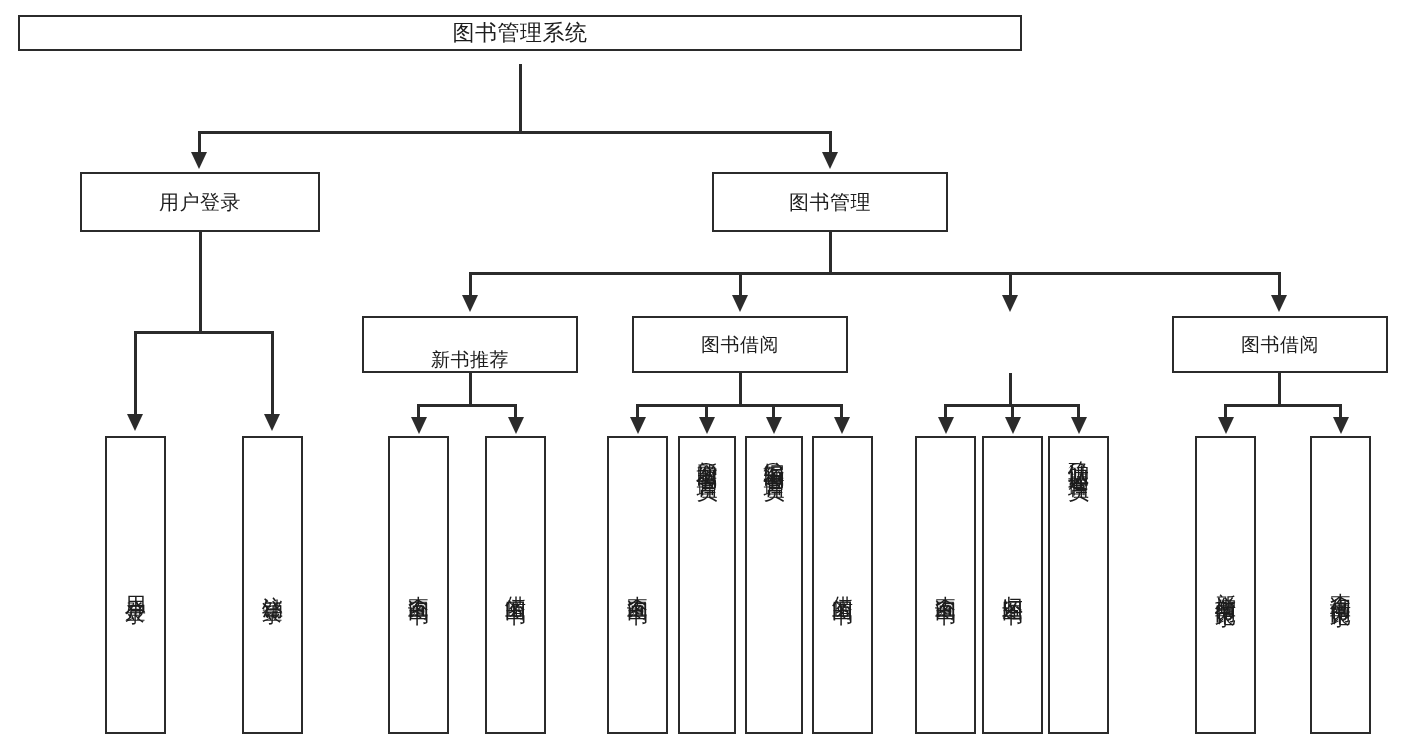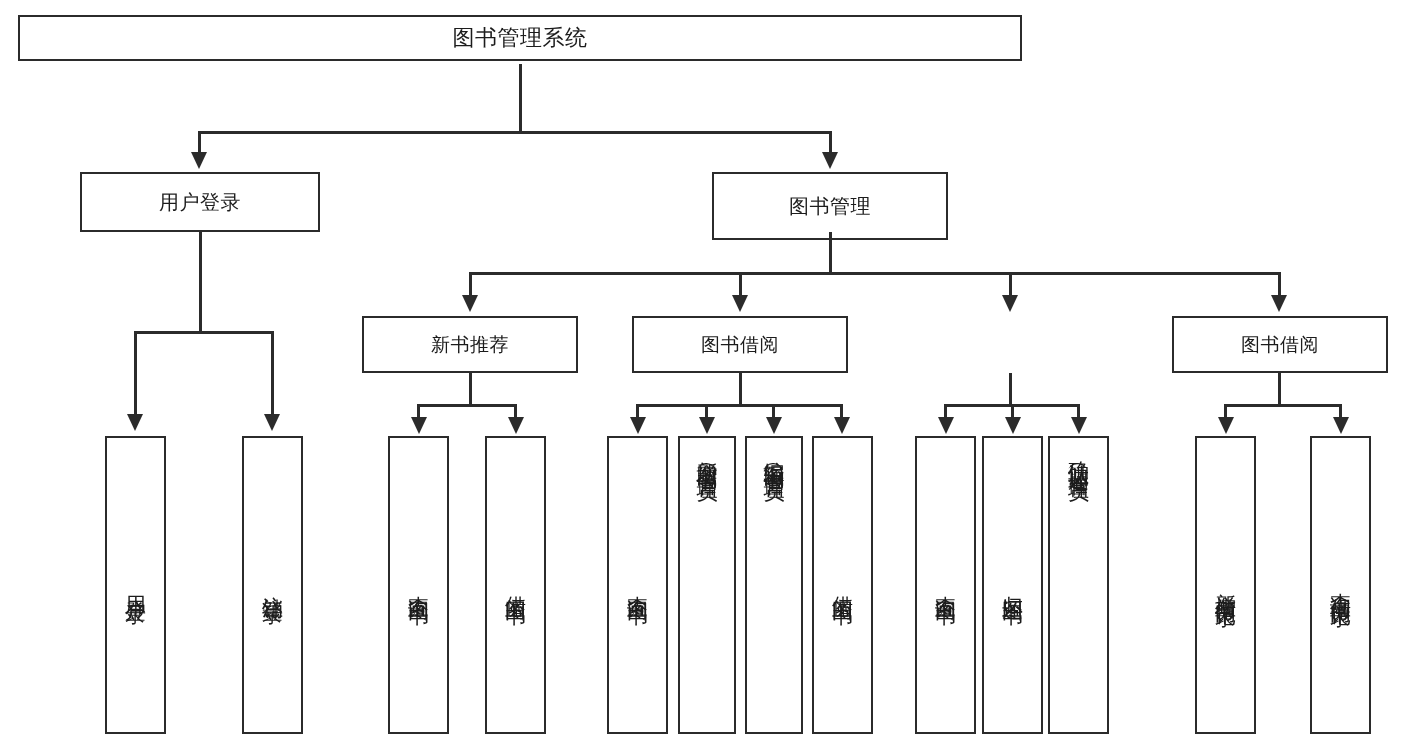--- a/index.html
+++ b/index.html
@@ -79,35 +79,35 @@
     white-space: nowrap;
     letter-spacing: 0.5px;
     user-select: none;
   }
 </style>
 </head>
 <body>
 
 <div id="canvas">
 
-  <div class="node root" style="left:18px; top:15px; width:1004px; height:46px;">
+  <div class="node root" style="left:18px; top:15px; width:1004px; height:36px;">
     <span>图书管理系统</span>
   </div>
 
   <div class="edge v" style="left:519px; top:64px; width:2.5px; height:69px;"></div>
   <div class="edge h" style="left:198px; top:131px; width:634px; height:2.5px;"></div>
   <div class="edge v" style="left:198px; top:131px; width:2.5px; height:24px;"></div>
   <div class="arrow" style="left:191px; top:152px;"></div>
   <div class="edge v" style="left:829px; top:131px; width:2.5px; height:24px;"></div>
   <div class="arrow" style="left:822px; top:152px;"></div>
 
   <div class="node level2" style="left:80px; top:172px; width:240px; height:60px;">
     <span>用户登录</span>
   </div>
-  <div class="node level2" style="left:712px; top:172px; width:236px; height:68px;">
+  <div class="node level2" style="left:712px; top:172px; width:236px; height:60px;">
     <span>图书管理</span>
   </div>
 
   <div class="edge v" style="left:199px; top:232px; width:2.5px; height:101px;"></div>
   <div class="edge h" style="left:134px; top:331px; width:138px; height:2.5px;"></div>
   <div class="edge v" style="left:134px; top:331px; width:2.5px; height:86px;"></div>
   <div class="arrow" style="left:127px; top:414px;"></div>
   <div class="edge v" style="left:271px; top:331px; width:2.5px; height:86px;"></div>
   <div class="arrow" style="left:264px; top:414px;"></div>
 
@@ -115,21 +115,21 @@
   <div class="edge h" style="left:469px; top:272px; width:811px; height:2.5px;"></div>
   <div class="edge v" style="left:469px; top:272px; width:2.5px; height:26px;"></div>
   <div class="arrow" style="left:462px; top:295px;"></div>
   <div class="edge v" style="left:739px; top:272px; width:2.5px; height:26px;"></div>
   <div class="arrow" style="left:732px; top:295px;"></div>
   <div class="edge v" style="left:1009px; top:272px; width:2.5px; height:26px;"></div>
   <div class="arrow" style="left:1002px; top:295px;"></div>
   <div class="edge v" style="left:1278px; top:272px; width:2.5px; height:26px;"></div>
   <div class="arrow" style="left:1271px; top:295px;"></div>
 
-  <div class="node level3" style="left:362px; top:316px; width:216px; height:57px;">
+  <div class="node level3" style="left:362px; top:316px; width:216px; height:57px;align-items:flex-end;">
     <span>新书推荐</span>
   </div>
   <div class="node level3" style="left:632px; top:316px; width:216px; height:57px;">
     <span>图书借阅</span>
   </div>
   <div class="node level3" style="left:1172px; top:316px; width:216px; height:57px;">
     <span>图书借阅</span>
   </div>
 
   <div class="edge v" style="left:469px; top:373px; width:2.5px; height:33px;"></div>

